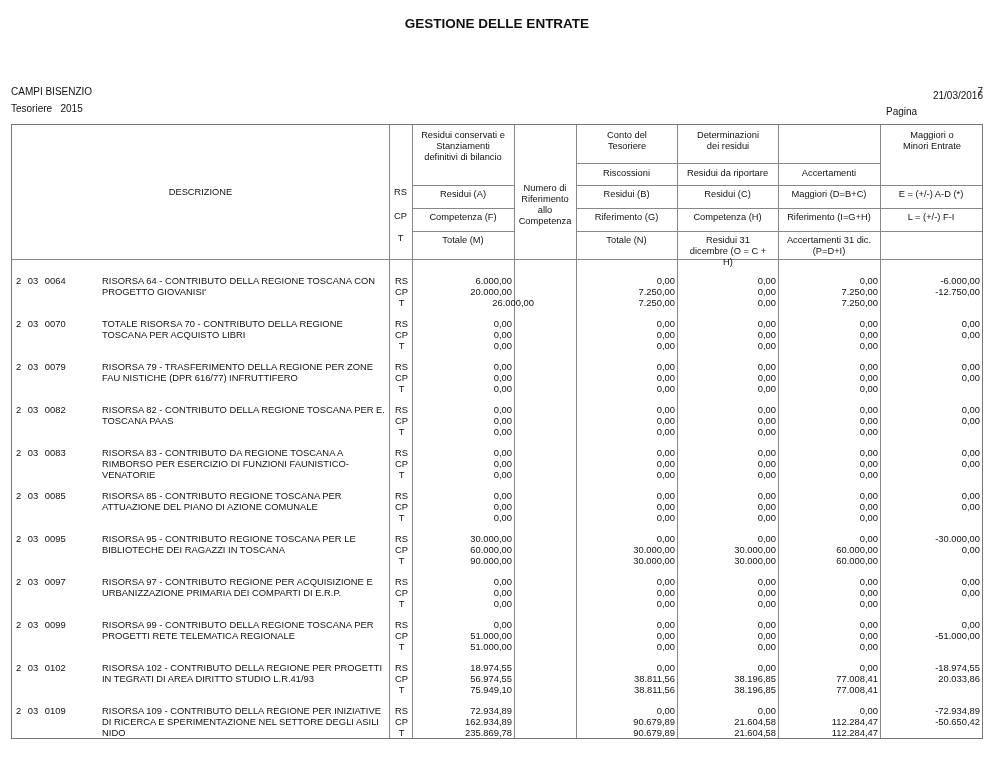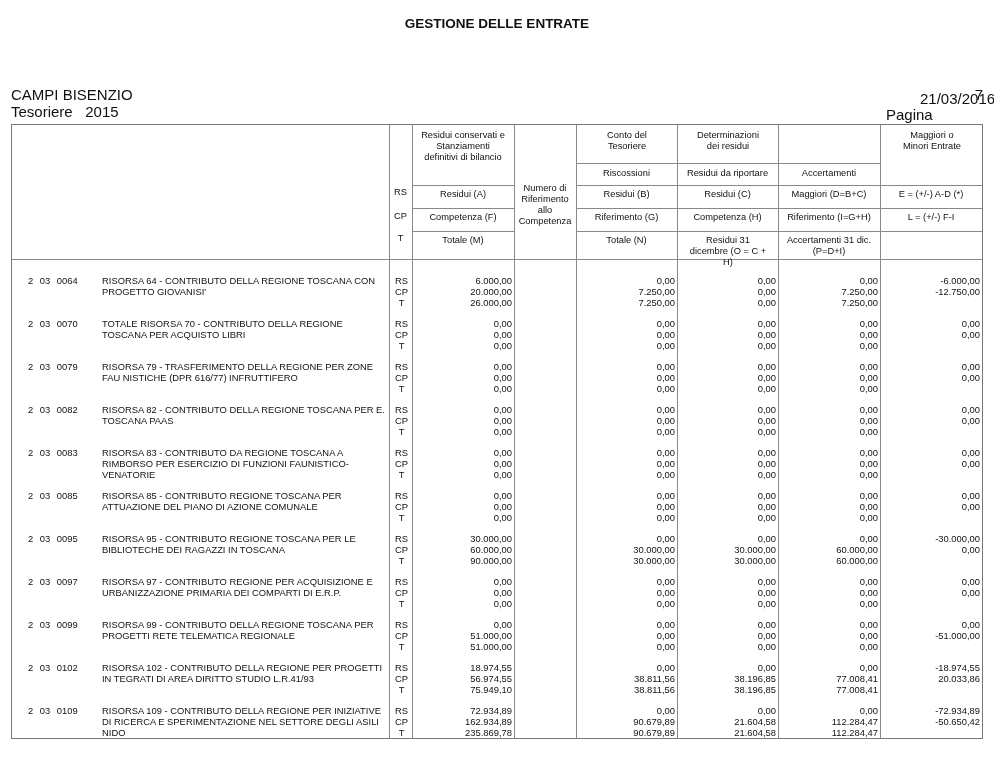--- a/index.html
+++ b/index.html
@@ -1,29 +1,29 @@
 <!DOCTYPE html>
 <html><head>
 <meta charset="utf-8">
 <style>
   html, body { margin:0; padding:0; background:#ffffff; }
   body { width:994px; height:768px; position:relative; overflow:hidden;
          font-family:"Liberation Sans", sans-serif; color:#111; font-size:9.4px; }
   .abs { position:absolute; }
   .title { left:0; width:994px; top:16px; text-align:center; font-weight:bold; font-size:13.5px; }
-  .meta { font-size:15px; }
+  .meta { font-size:10px; }
   .tbl { position:absolute; left:11px; top:124px; width:972px; height:615px;
          border:1.5px solid #777; box-sizing:border-box; }
   .vline { position:absolute; width:0; border-left:1.3px solid #888; }
   .hline { position:absolute; height:0; border-top:1.3px solid #888; }
   .hc { position:absolute; text-align:center; line-height:11px; font-size:9.3px; }
   .row { position:absolute; left:0; width:972px; }
   .cell { position:absolute; line-height:11px; white-space:pre; }
   .num { text-align:right; }
-  .code { left:16px; word-spacing:4px; }
+  .code { left:4px; word-spacing:4px; }
   .desc { left:90px; white-space:normal; width:285px; }
   .typ { left:378px; width:23px; text-align:center; }
 </style>
 </head>
 <body>
 
 <div class="abs title">GESTIONE DELLE ENTRATE</div>
 
 <div class="abs meta" style="left:11px;top:86px;">CAMPI BISENZIO</div>
 <div class="abs meta" style="left:11px;top:103px;">
@@ -46,20 +46,21 @@
 
   <div class="hline" style="left:564px;top:38px;width:304px;"></div>
   <div class="hline" style="left:400px;top:60px;width:102px;"></div>
   <div class="hline" style="left:564px;top:60px;width:406px;"></div>
   <div class="hline" style="left:400px;top:83px;width:102px;"></div>
   <div class="hline" style="left:564px;top:83px;width:406px;"></div>
   <div class="hline" style="left:400px;top:106px;width:102px;"></div>
   <div class="hline" style="left:564px;top:106px;width:406px;"></div>
   <div class="hline" style="left:0;top:134px;width:970px;"></div>
 
+  <div class="hc" style="left:0;width:377px;top:62px;">DESCRIZIONE</div>
   <div class="hc" style="left:377px;width:23px;top:62px;">RS</div>
   <div class="hc" style="left:377px;width:23px;top:86px;">CP</div>
   <div class="hc" style="left:377px;width:23px;top:108px;">T</div>
 
   <div class="hc" style="left:408px;width:86px;top:5px;">Residui conservati e Stanziamenti definitivi di bilancio</div>
   <div class="hc" style="left:400px;width:102px;top:64px;">Residui (A)</div>
   <div class="hc" style="left:400px;width:102px;top:87px;">Competenza (F)</div>
   <div class="hc" style="left:400px;width:102px;top:110px;">Totale (M)</div>
 
   <div class="hc" style="left:504px;width:58px;top:58px;">Numero di Riferimento allo Competenza</div>
@@ -95,21 +96,21 @@
         <div class="cell num" style="top: 0px; left: 666px; width: 98px;">0,00</div>
         <div class="cell num" style="top: 0px; left: 768px; width: 98px;">0,00</div>
         <div class="cell num" style="top: 0px; left: 870px; width: 98px;">-6.000,00</div>
         <div class="cell typ" style="top: 11px;">CP</div>
         <div class="cell num" style="top: 11px; left: 402px; width: 98px;">20.000,00</div>
         <div class="cell num" style="top: 11px; left: 565px; width: 98px;">7.250,00</div>
         <div class="cell num" style="top: 11px; left: 666px; width: 98px;">0,00</div>
         <div class="cell num" style="top: 11px; left: 768px; width: 98px;">7.250,00</div>
         <div class="cell num" style="top: 11px; left: 870px; width: 98px;">-12.750,00</div>
         <div class="cell typ" style="top: 22px;">T</div>
-        <div class="cell num" style="top: 22px; left: 402px; width: 98px;">26.000,00</div>
+        <div class="cell num" style="top: 22px; left: 402px; width: 98px; padding-left: 22px;">26.000,00</div>
         <div class="cell num" style="top: 22px; left: 565px; width: 98px;">7.250,00</div>
         <div class="cell num" style="top: 22px; left: 666px; width: 98px;">0,00</div>
         <div class="cell num" style="top: 22px; left: 768px; width: 98px;">7.250,00</div>
         <div class="cell num" style="top: 22px; left: 870px; width: 98px;"></div>
       </div>
       <div class="row" style="top: 193px;">
         <div class="cell code">2 03 0070</div>
         <div class="cell desc">TOTALE RISORSA 70 - CONTRIBUTO DELLA REGIONE TOSCANA PER ACQUISTO LIBRI</div>
         <div class="cell typ" style="top: 0px;">RS</div>
         <div class="cell num" style="top: 0px; left: 402px; width: 98px;">0,00</div>

